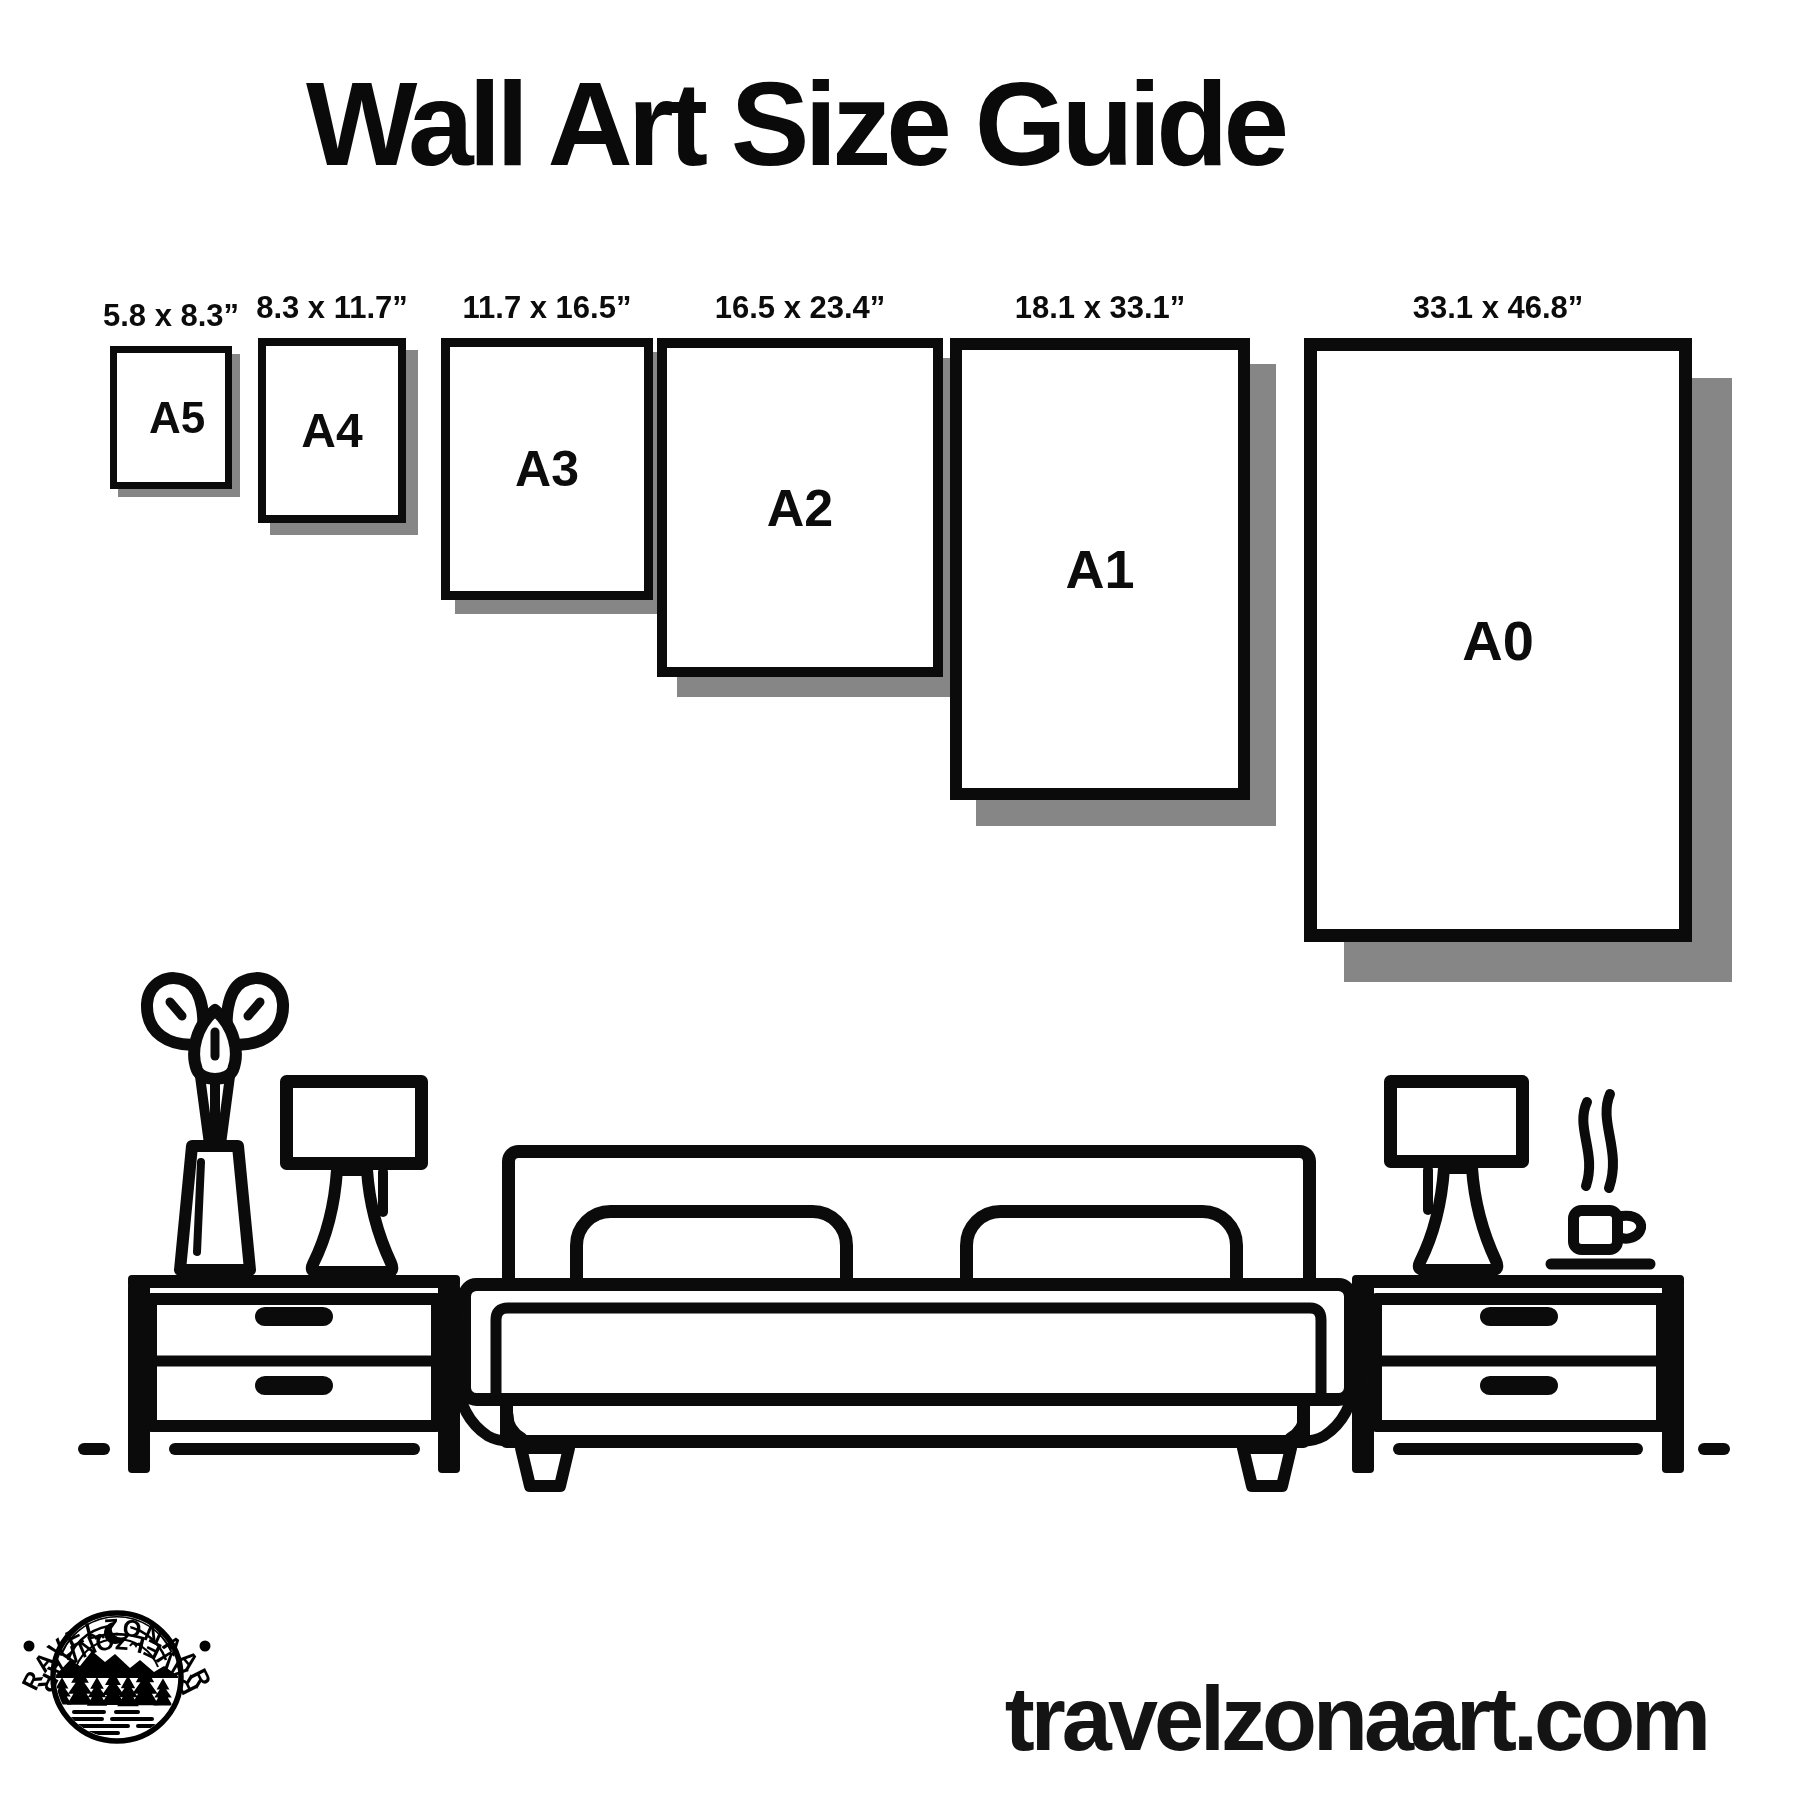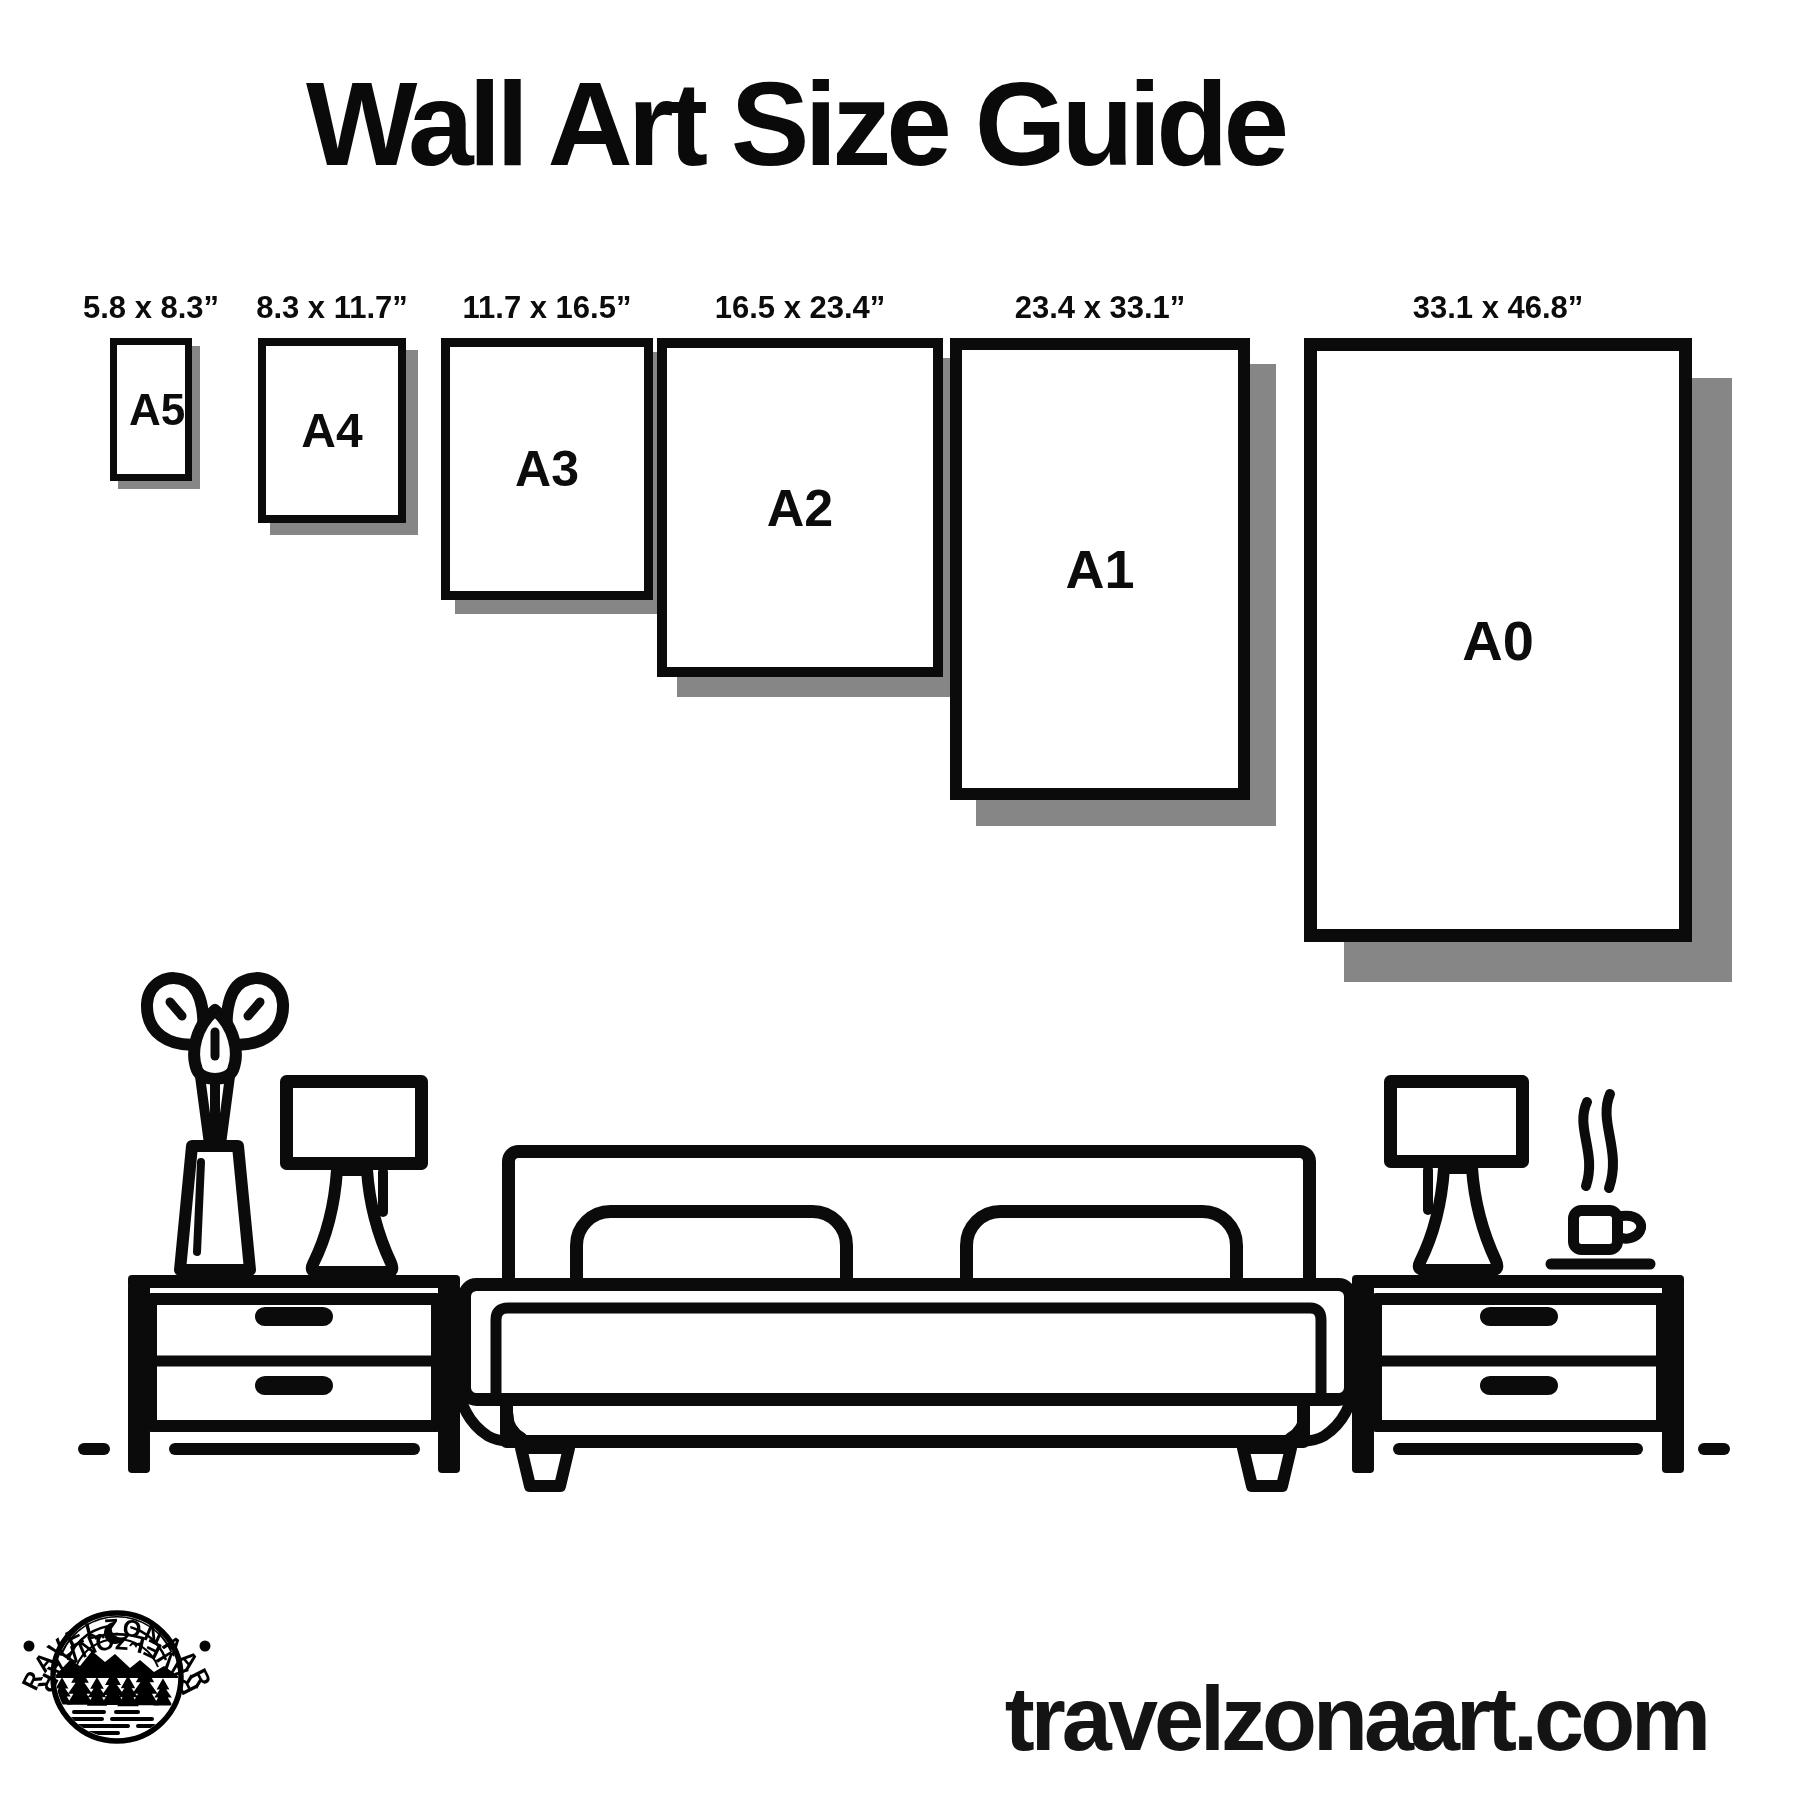--- a/index.html
+++ b/index.html
@@ -15,21 +15,21 @@
   .size-label{
     position:absolute;bottom:calc(100% + 12px);left:50%;transform:translateX(-50%);
     font-size:31px;font-weight:700;white-space:nowrap;color:#0c0c0c;letter-spacing:0px;
   }
   .frame{
     position:absolute;left:0;top:0;right:0;bottom:0;background:#fff;
     border-style:solid;border-color:#0b0b0b;box-sizing:border-box;
     display:flex;align-items:center;justify-content:center;
   }
   .size-name{font-weight:700;color:#0c0c0c;}
-  .it-a5{left:110px;top:338px;width:82px;height:143px;}
+  .it-a5{left:110px;top:346px;width:122px;height:143px;}
   .it-a5 .frame{border-width:7px;box-shadow:8px 8px 0 0 #868686;padding-left:12px;}
   .it-a5 .size-name{font-size:44px;}
   .it-a4{left:258px;top:338px;width:148px;height:185px;}
   .it-a4 .frame{border-width:8px;box-shadow:12px 12px 0 0 #868686;}
   .it-a4 .size-name{font-size:48px;}
   .it-a3{left:441px;top:338px;width:212px;height:262px;}
   .it-a3 .frame{border-width:9px;box-shadow:14px 14px 0 0 #868686;}
   .it-a3 .size-name{font-size:50px;}
   .it-a2{left:657px;top:338px;width:286px;height:339px;}
   .it-a2 .frame{border-width:10px;box-shadow:20px 20px 0 0 #868686;}
@@ -70,21 +70,21 @@
     <span class="size-name">A3</span>
   </div>
 </div>
 <div class="size-item it-a2">
   <div class="size-label">16.5 x 23.4”</div>
   <div class="frame">
     <span class="size-name">A2</span>
   </div>
 </div>
 <div class="size-item it-a1">
-  <div class="size-label">23.4 x 33.1”</div>
+  <div class="size-label">18.1 x 33.1”</div>
   <div class="frame">
     <span class="size-name">A1</span>
   </div>
 </div>
 <div class="size-item it-a0">
   <div class="size-label">33.1 x 46.8”</div>
   <div class="frame">
     <span class="size-name">A0</span>
   </div>
 </div>

